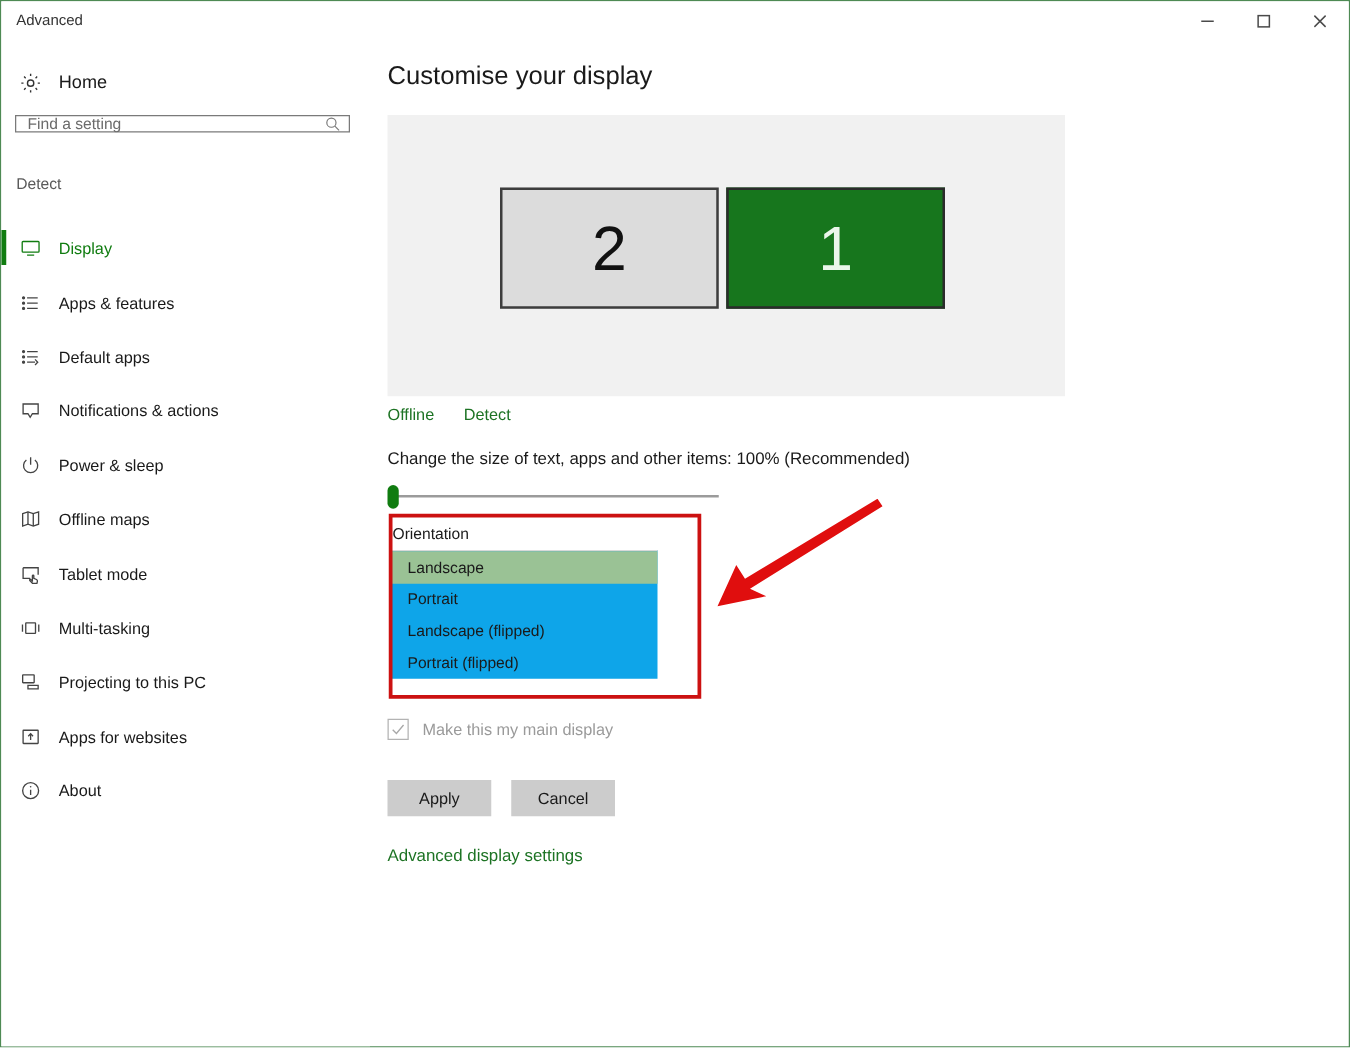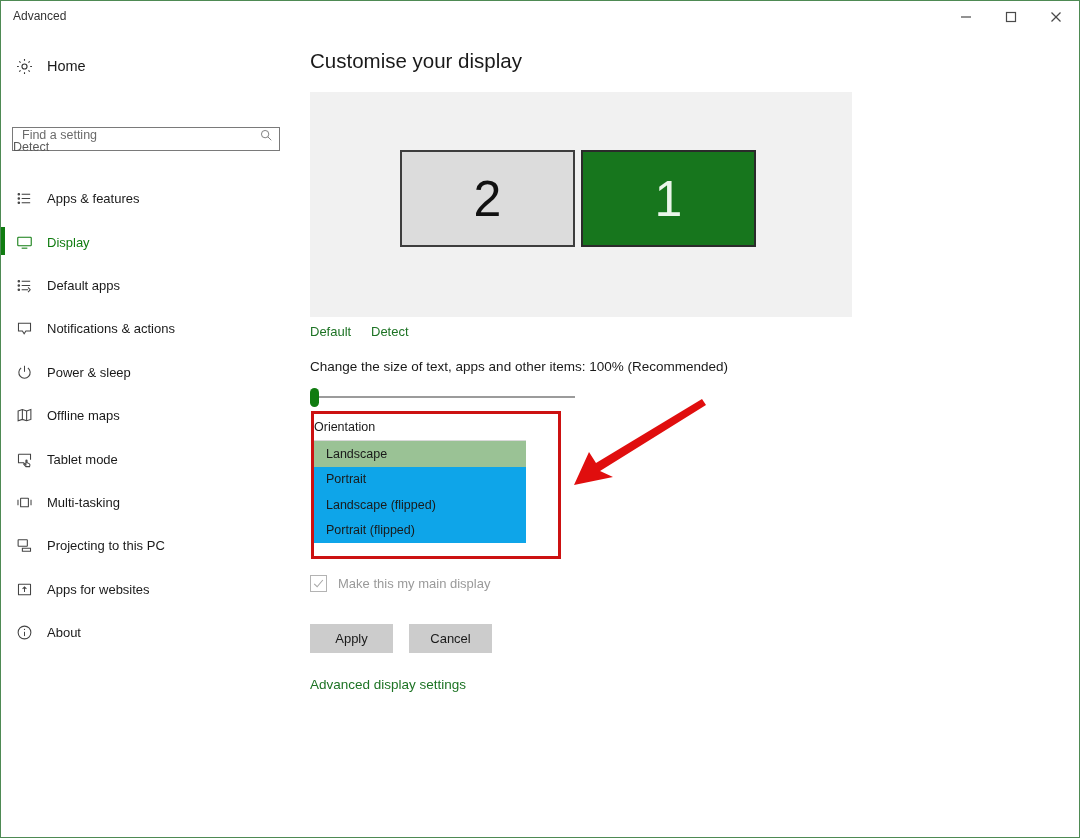--- a/index.html
+++ b/index.html
@@ -48,24 +48,24 @@
   #home-row {
     position: absolute; left: 0; top: 16px;
     width: 295px; height: 36px;
     display: flex; align-items: center;
   }
   #home-icon { width: 46px; display: flex; justify-content: center; }
   #home-label { font-size: 14.5px; color: #1a1a1a; }
 
   #search-wrap {
     position: absolute; left: 11px; top: 60px;
-    width: 268px; height: 24px;
+    width: 268px; height: 14px;
     border: 1px solid #7a7a7a;
     background: #ffffff;
-    display: flex; align-items: flex-start; margin-top: 35px;
+    display: flex; align-items: center;
   }
   #search-input {
     flex: 1; border: none; outline: none;
     font-family: "Liberation Sans", sans-serif;
     font-size: 12.5px; color: #555555;
     padding-left: 9px; background: transparent;
   }
   #search-input::placeholder { color: #6b6b6b; }
   #search-icon-box { width: 26px; display: flex; justify-content: center; }
 
@@ -252,44 +252,44 @@
           <circle cx="10.5" cy="10.5" r="6.3"></circle>
           <line x1="15.2" y1="15.2" x2="21" y2="21"></line>
         </svg>
       </span>
     </div>
 
     <div id="group-label">Detect</div>
 
     <div id="navlist">
 
+      <div class="navitem selected">
+        <span class="sel-bar"></span>
+        <span class="nav-icon">
+          <svg width="17" height="17" viewBox="0 0 24 24" fill="none" stroke="currentColor" stroke-width="1.5">
+            <rect x="2.5" y="4.5" width="19" height="12" rx="1"></rect>
+            <line x1="8" y1="20" x2="16" y2="20"></line>
+          </svg>
+        </span>
+        <span class="nav-label">Display</span>
+      </div>
+
       <div class="navitem">
 
         <span class="nav-icon">
           <svg width="17" height="17" viewBox="0 0 24 24" fill="none" stroke="currentColor" stroke-width="1.5">
             <circle cx="4" cy="6" r="1.1" fill="currentColor"></circle>
               <line x1="8" y1="6" x2="20" y2="6"></line>
             <circle cx="4" cy="12" r="1.1" fill="currentColor"></circle>
               <line x1="8" y1="12" x2="20" y2="12"></line>
             <circle cx="4" cy="18" r="1.1" fill="currentColor"></circle>
               <line x1="8" y1="18" x2="20" y2="18"></line>
           </svg>
         </span>
         <span class="nav-label">Apps &amp; features</span>
-      </div>
-
-      <div class="navitem selected">
-        <span class="sel-bar"></span>
-        <span class="nav-icon">
-          <svg width="17" height="17" viewBox="0 0 24 24" fill="none" stroke="currentColor" stroke-width="1.5">
-            <rect x="2.5" y="4.5" width="19" height="12" rx="1"></rect>
-            <line x1="8" y1="20" x2="16" y2="20"></line>
-          </svg>
-        </span>
-        <span class="nav-label">Display</span>
       </div>
 
       <div class="navitem">
 
         <span class="nav-icon">
           <svg width="17" height="17" viewBox="0 0 24 24" fill="none" stroke="currentColor" stroke-width="1.5">
             <circle cx="4" cy="6" r="1.1" fill="currentColor"></circle>
               <line x1="8" y1="6" x2="20" y2="6"></line>
             <circle cx="4" cy="12" r="1.1" fill="currentColor"></circle>
               <line x1="8" y1="12" x2="20" y2="12"></line>
@@ -403,21 +403,21 @@
 
     <div id="preview">
       <div class="monitor" id="monitor-2">
         <span class="monitor-num">2</span>
       </div>
       <div class="monitor" id="monitor-1">
         <span class="monitor-num">1</span>
       </div>
     </div>
 
-    <span class="greenlink" id="link-identify">Default</span>
+    <span class="greenlink" id="link-identify">Offline</span>
     <span class="greenlink" id="link-detect">Detect</span>
 
     <div id="scale-label">Change the size of text, apps and other items: 100% (Recommended)</div>
 
     <div id="slider">
       <div id="slider-track"></div>
       <div id="slider-thumb"></div>
     </div>
 
     <div id="orientation-group">

